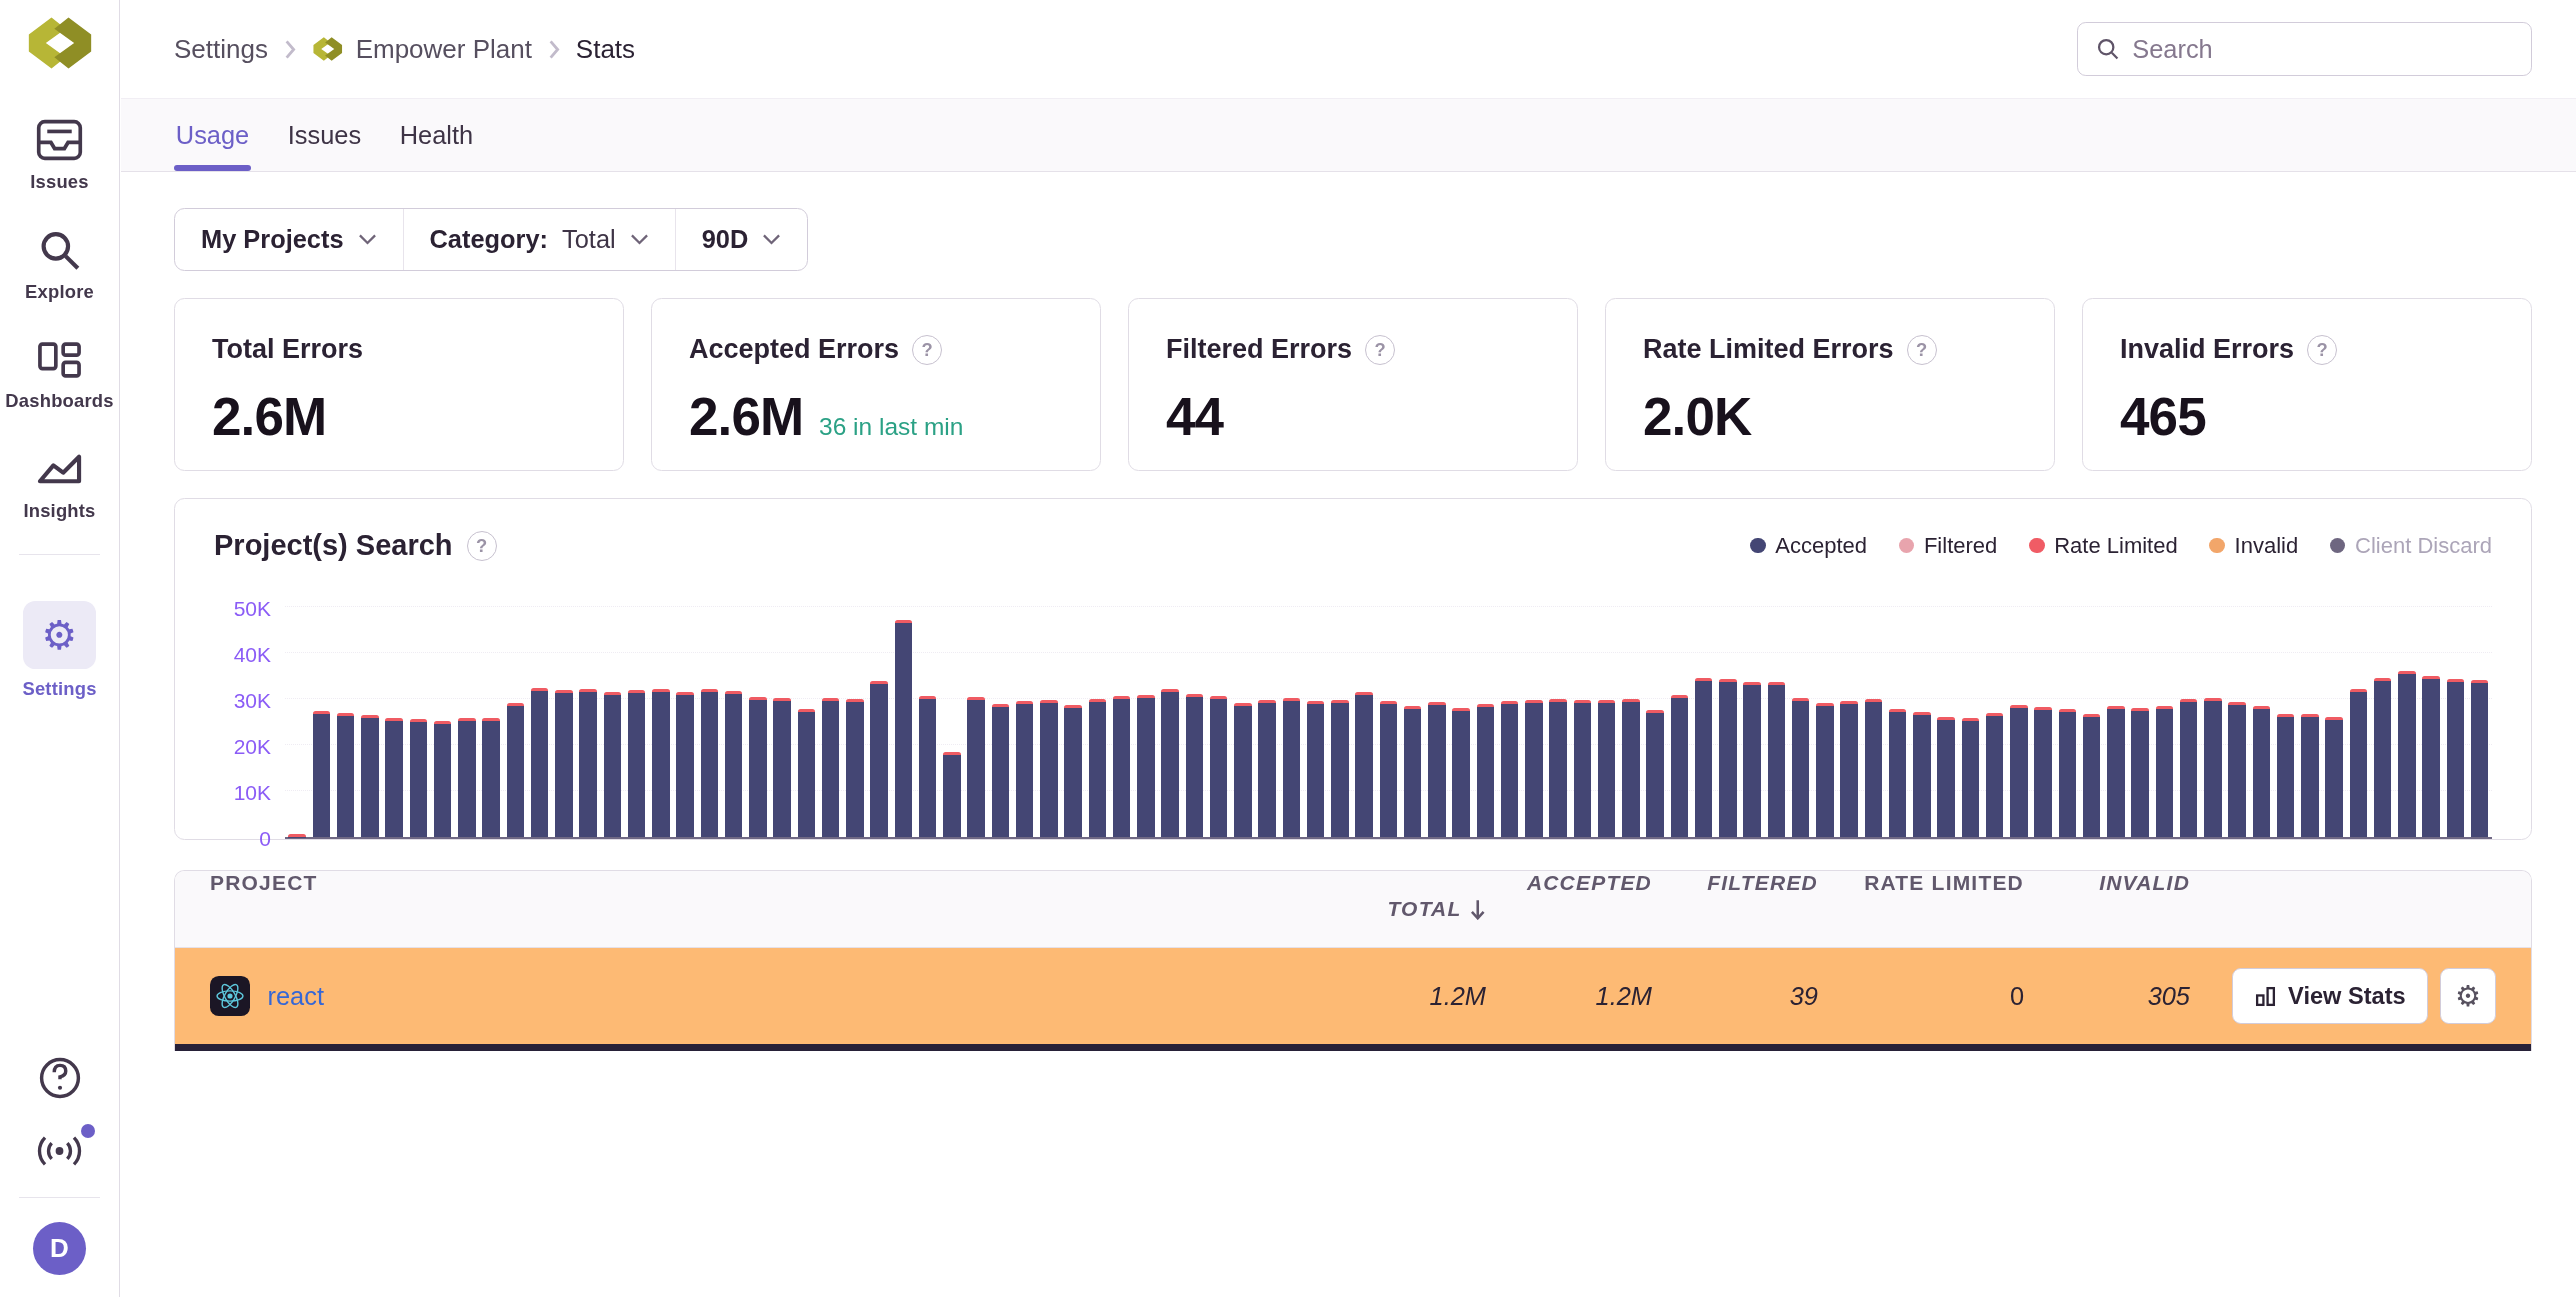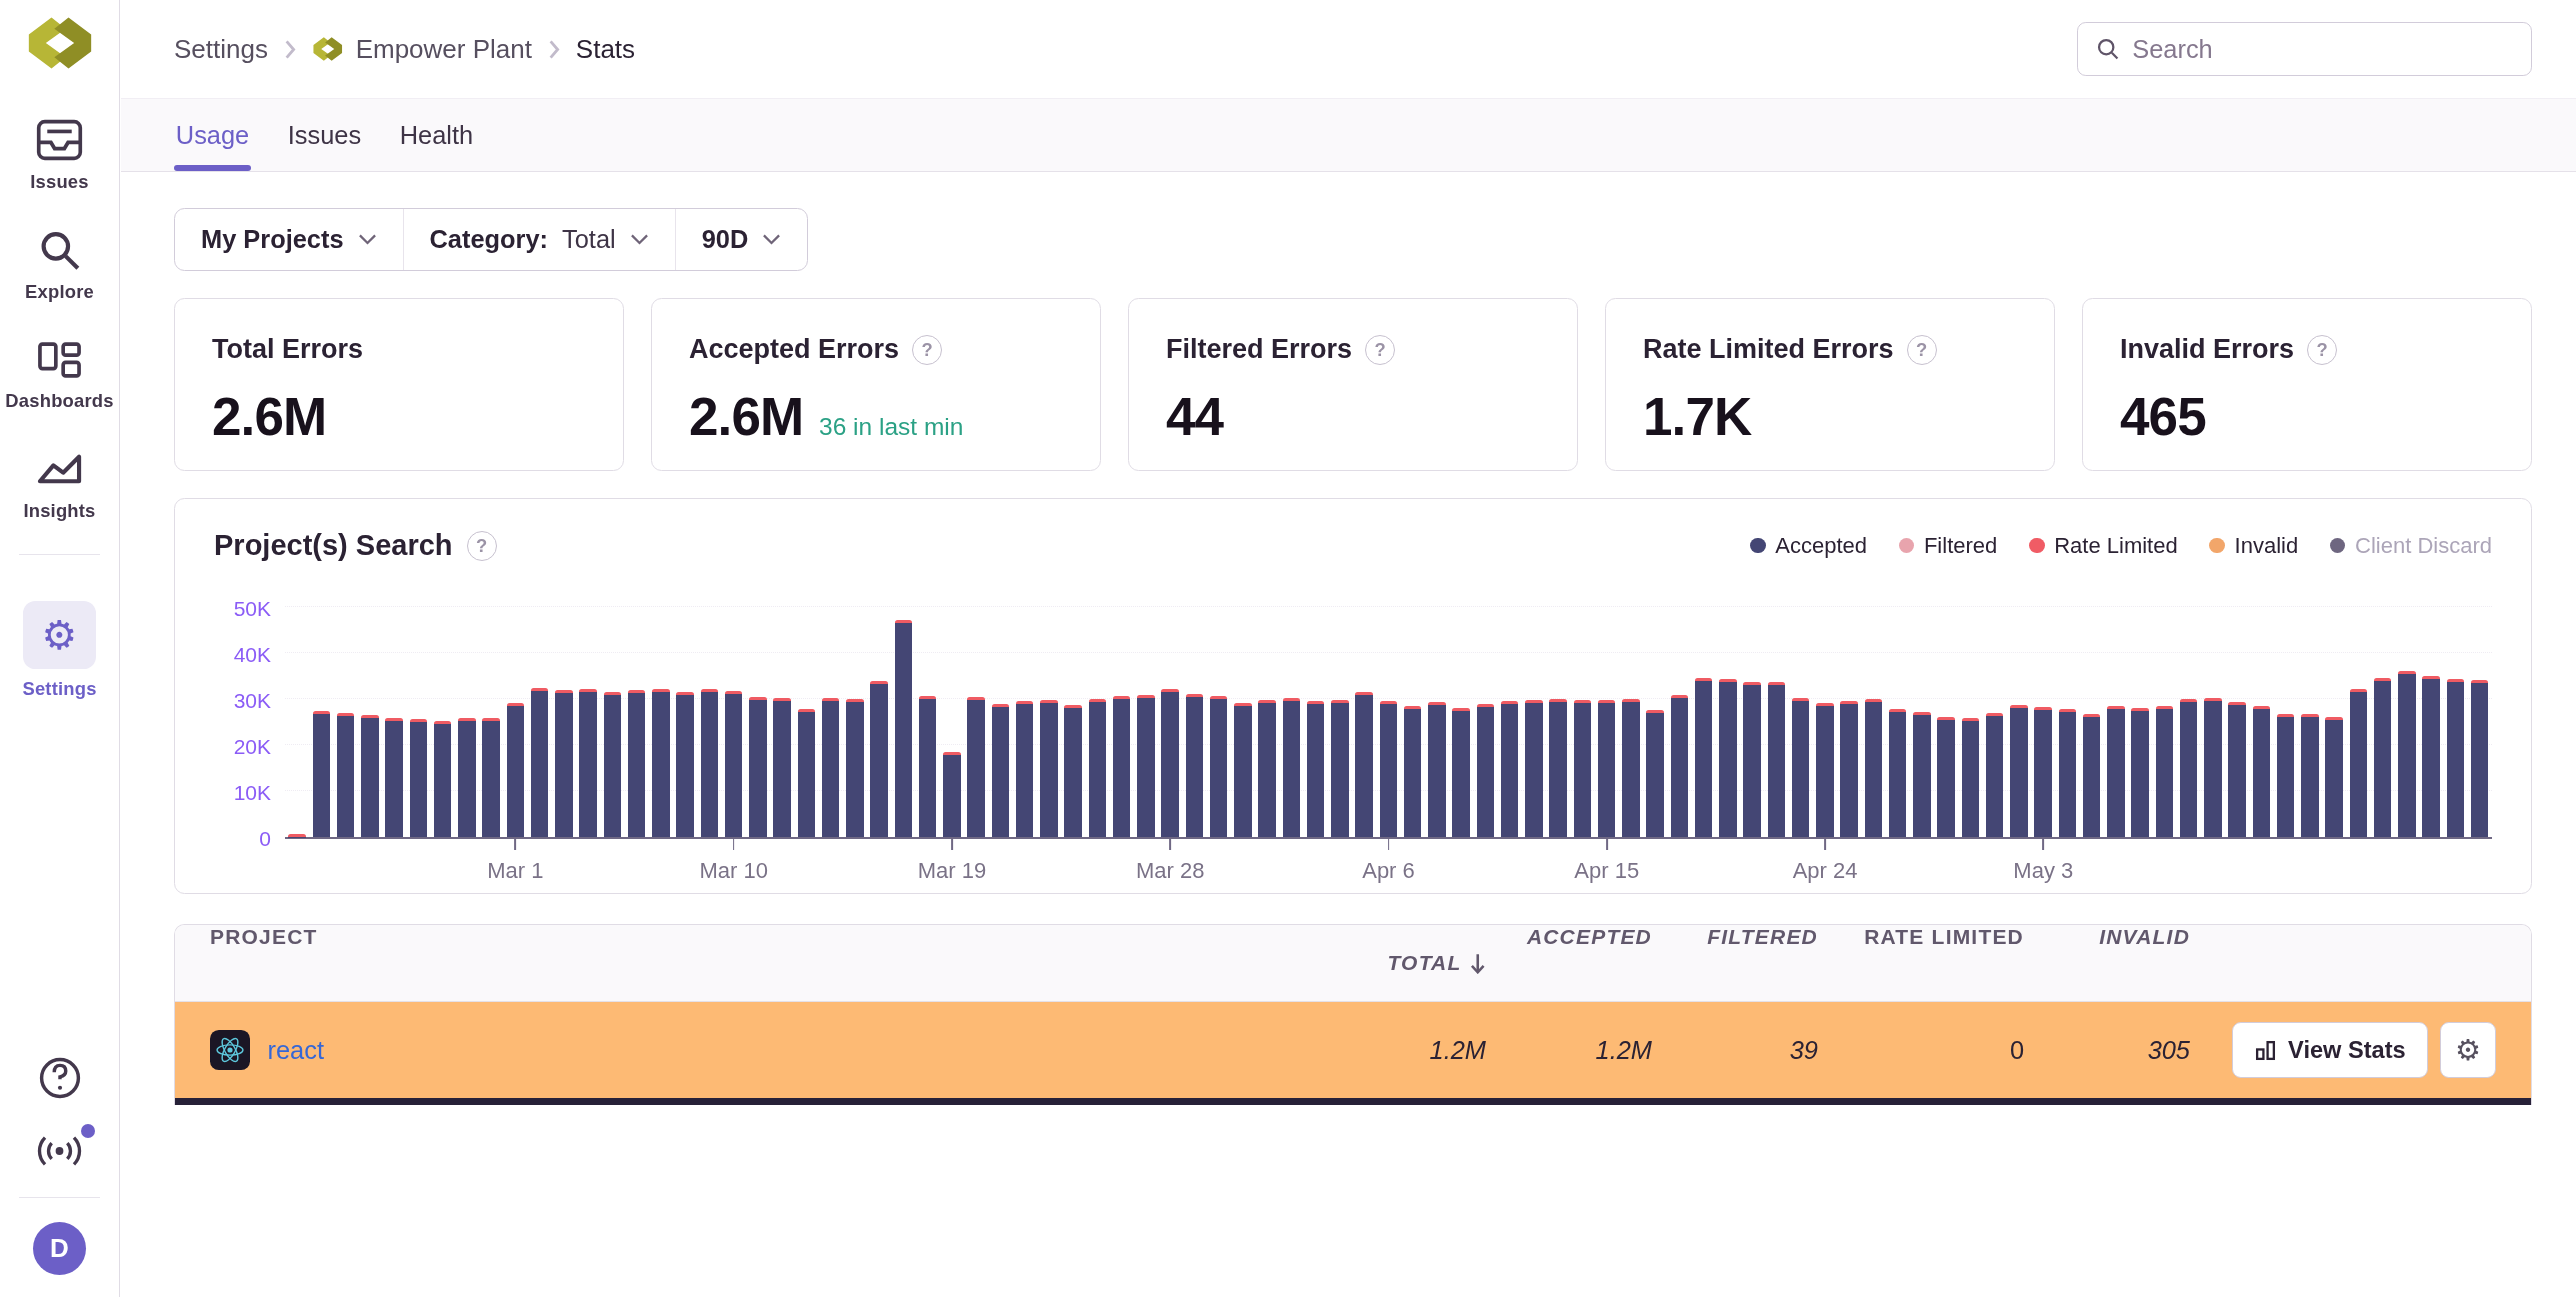--- a/index.html
+++ b/index.html
@@ -325,21 +325,21 @@
         <div class="card-value">
             <span class="card-num">44</span>
           </div>
       </div>
       <div class="card">
         <div class="card-label">
           <span>Rate Limited Errors</span>
           <span class="help-icon"></span>
         </div>
         <div class="card-value">
-            <span class="card-num">1.7K</span>
+            <span class="card-num">2.0K</span>
           </div>
       </div>
       <div class="card">
         <div class="card-label">
           <span>Invalid Errors</span>
           <span class="help-icon"></span>
         </div>
         <div class="card-value">
             <span class="card-num">465</span>
           </div>
@@ -755,38 +755,20 @@
                 <div class="slot">
                   <div class="bar-cap" style="height: 3px;"></div>
                   <div class="bar-body" style="height: 155px;"></div>
                 </div>
                 <div class="slot">
                   <div class="bar-cap" style="height: 3px;"></div>
                   <div class="bar-body" style="height: 154px;"></div>
                 </div>
               </div>
           </div>
-          <div class="x-axis">
-              <div class="xtick" style="left: 10.4396%;"></div>
-              <div class="xlab" style="left: 10.4396%;">Mar 1</div>
-              <div class="xtick" style="left: 20.3297%;"></div>
-              <div class="xlab" style="left: 20.3297%;">Mar 10</div>
-              <div class="xtick" style="left: 30.2198%;"></div>
-              <div class="xlab" style="left: 30.2198%;">Mar 19</div>
-              <div class="xtick" style="left: 40.1099%;"></div>
-              <div class="xlab" style="left: 40.1099%;">Mar 28</div>
-              <div class="xtick" style="left: 50%;"></div>
-              <div class="xlab" style="left: 50%;">Apr 6</div>
-              <div class="xtick" style="left: 59.8901%;"></div>
-              <div class="xlab" style="left: 59.8901%;">Apr 15</div>
-              <div class="xtick" style="left: 69.7802%;"></div>
-              <div class="xlab" style="left: 69.7802%;">Apr 24</div>
-              <div class="xtick" style="left: 79.6703%;"></div>
-              <div class="xlab" style="left: 79.6703%;">May 3</div>
-            </div>
         </div>
       </div>
 
     </div>
 
     
 
     
     <div class="table-panel">
       <div class="thead">

